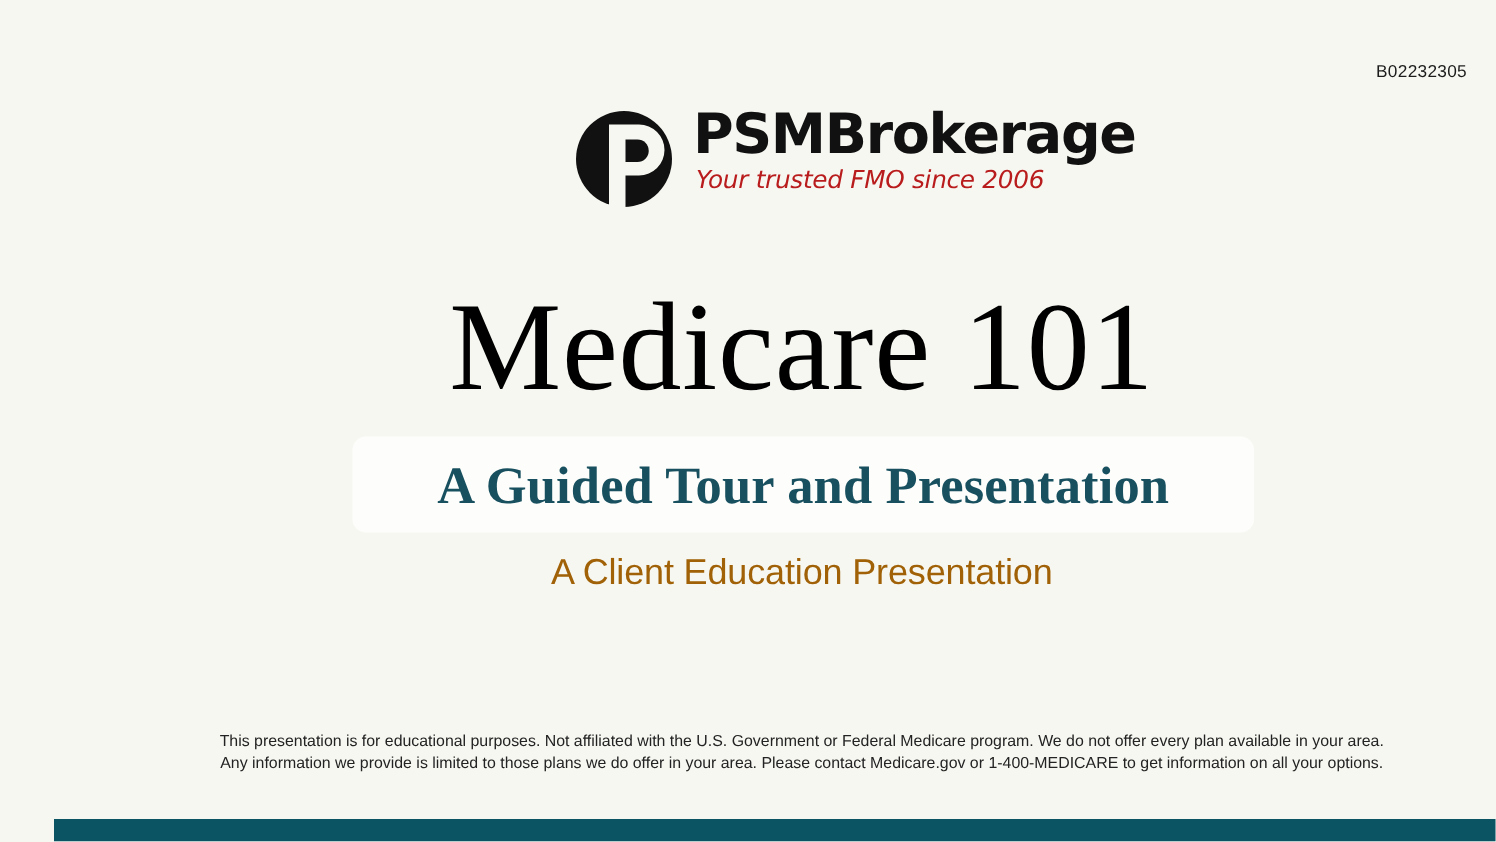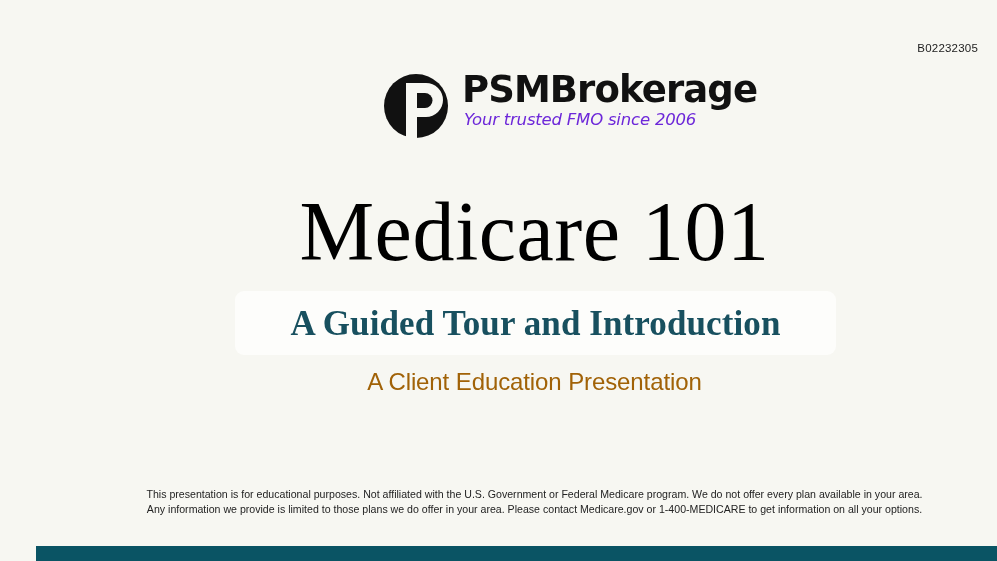--- a/index.html
+++ b/index.html
@@ -72,21 +72,21 @@
     line-height: 0.96;
     color: #111111;
     letter-spacing: -0.9px;
     white-space: nowrap;
   }
   #logo-tagline {
     font-family: "DejaVu Sans", sans-serif;
     font-style: italic;
     font-size: 16.5px;
     line-height: 1.05;
-    color: #6d28d9;
+    color: #b91c1c;
     letter-spacing: -0.2px;
     margin-top: 3px;
     margin-left: 2px;
     white-space: nowrap;
   }
 
   
   #title {
     position: absolute;
     top: 190px;
@@ -180,21 +180,21 @@
       <div id="logo-words">
         <div id="logo-name">PSMBrokerage</div>
         <div id="logo-tagline">Your trusted FMO since 2006</div>
       </div>
     </div>
   </div>
 
   <div id="title">Medicare 101</div>
 
   <div id="subtitle-banner">
-    <div id="subtitle-text">A Guided Tour and Introduction</div>
+    <div id="subtitle-text">A Guided Tour and Presentation</div>
   </div>
 
   <div id="kicker">A Client Education Presentation</div>
 
   <div id="disclaimer">
     <div>This presentation is for educational purposes. Not affiliated with the U.S. Government or Federal Medicare program. We do not offer every plan available in your area.</div>
     <div>Any information we provide is limited to those plans we do offer in your area. Please contact Medicare.gov or 1-400-MEDICARE to get information on all your options.</div>
   </div>
 
   <div id="footer-bar"></div>

